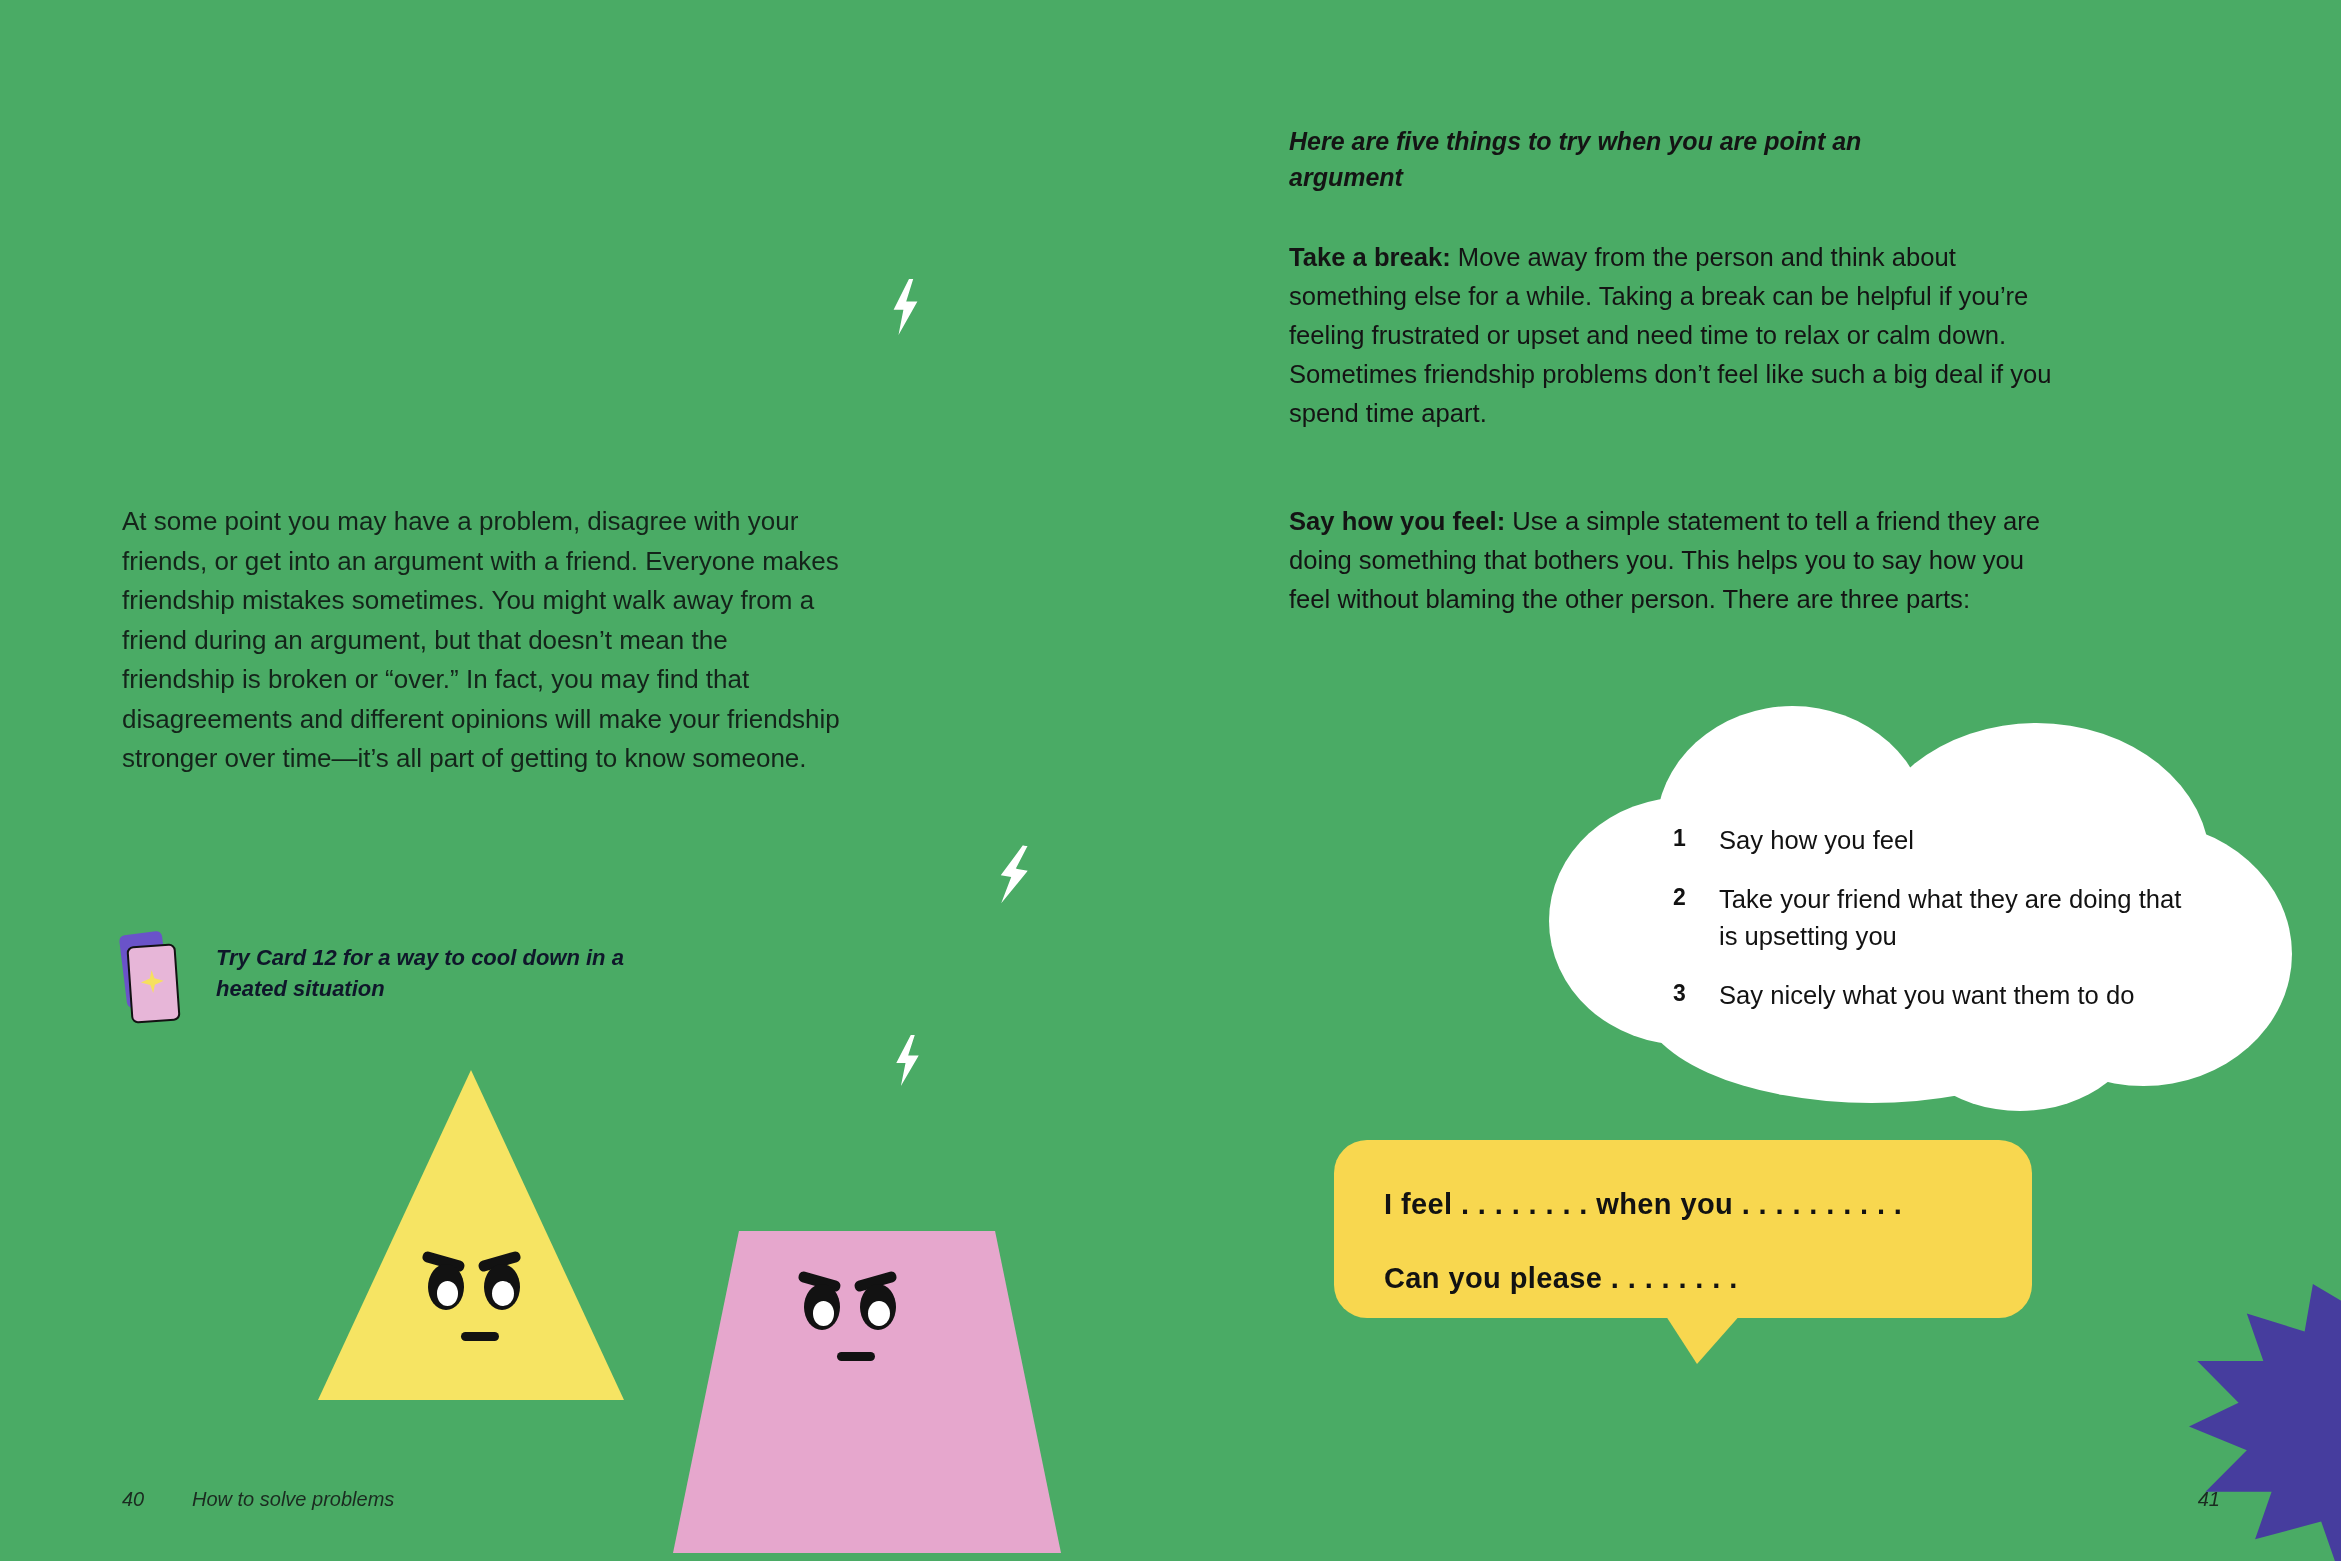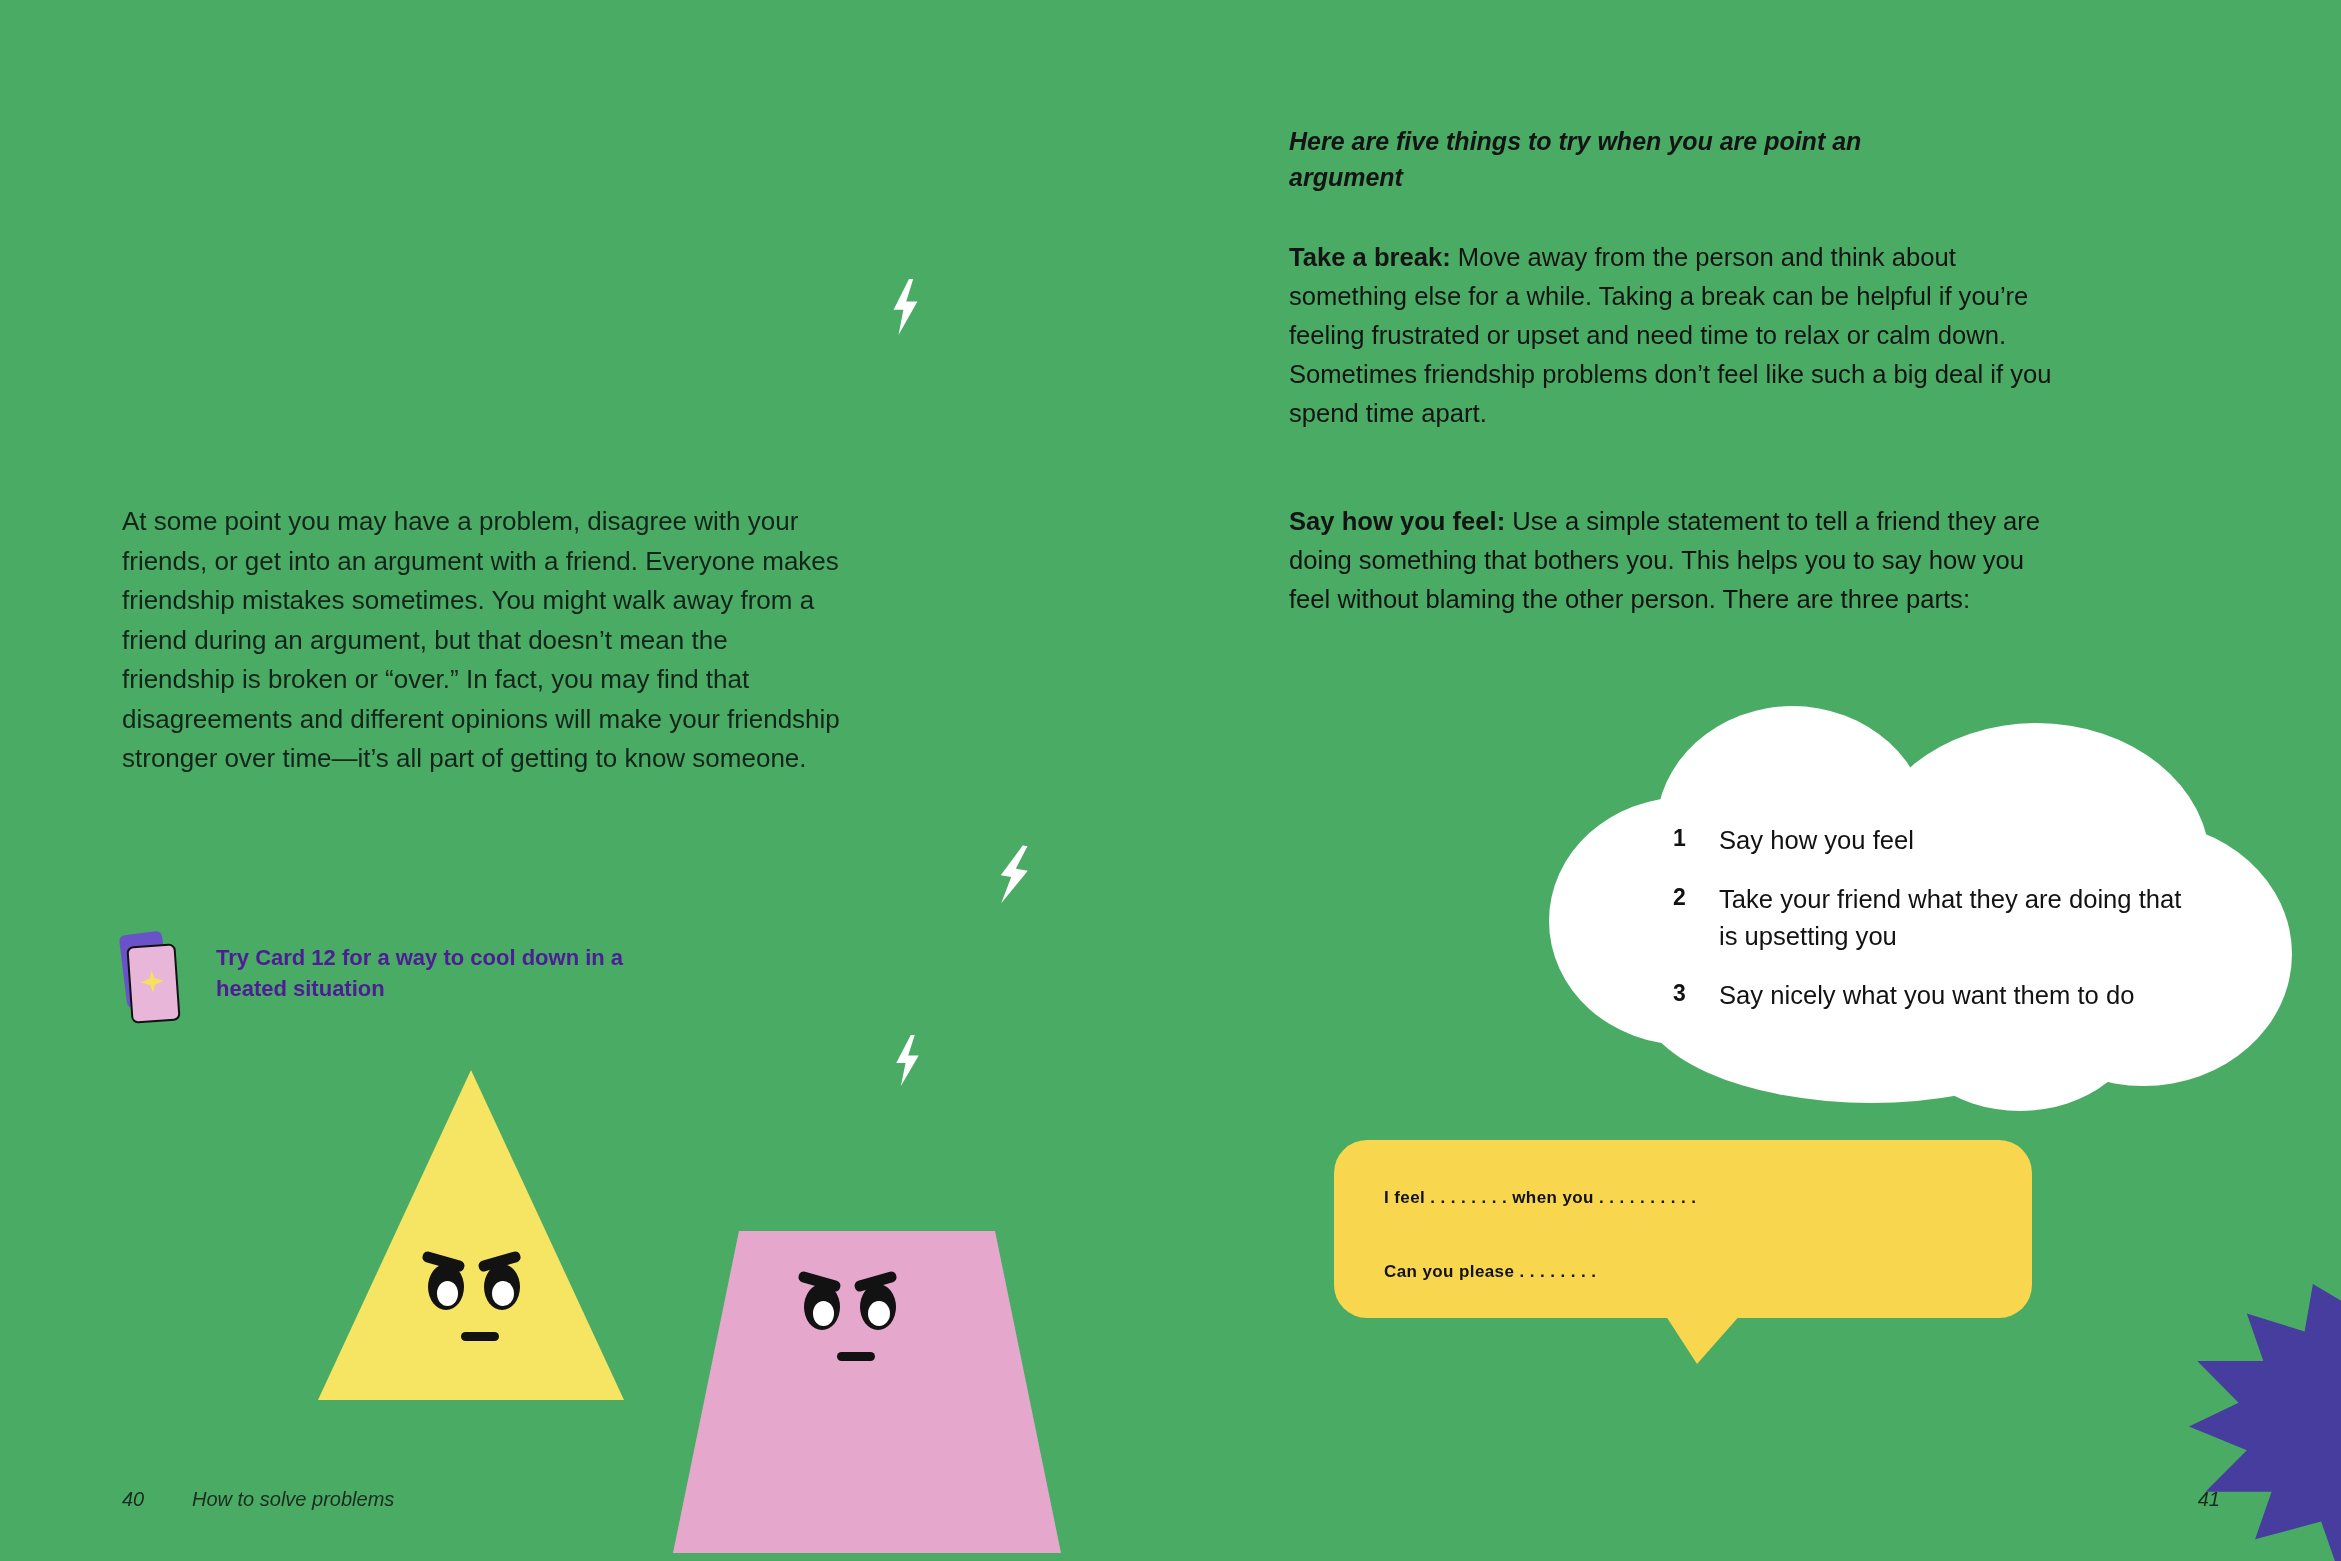--- a/index.html
+++ b/index.html
@@ -47,21 +47,22 @@
     color: #14241a;
   }
   .tip {
     position: absolute;
     left: 216px;
     top: 942px;
     width: 438px;
     font-size: 22px;
     line-height: 1.42;
     font-weight: bold;
-    color: #4c1d95;
+    font-style: italic;
+    color: #0f172a;
   }
   .card-icon {
     position: absolute;
     left: 116px;
     top: 933px;
     width: 73px;
     height: 87px;
   }
   .card-back {
     position: absolute;
@@ -257,21 +258,21 @@
     top: 173px;
     width: 0;
     height: 0;
     border-left: 33px solid transparent;
     border-right: 45px solid transparent;
     border-top: 51px solid #f8d74f;
   }
   .speech-line {
     position: absolute;
     left: 50px;
-    font-size: 17px;
+    font-size: 29px;
     font-weight: bold;
     letter-spacing: 0.4px;
     color: #121212;
   }
   .speech-line-1 { top: 48px; }
   .speech-line-2 { top: 122px; }
 
   
   .spiky {
     position: absolute;

